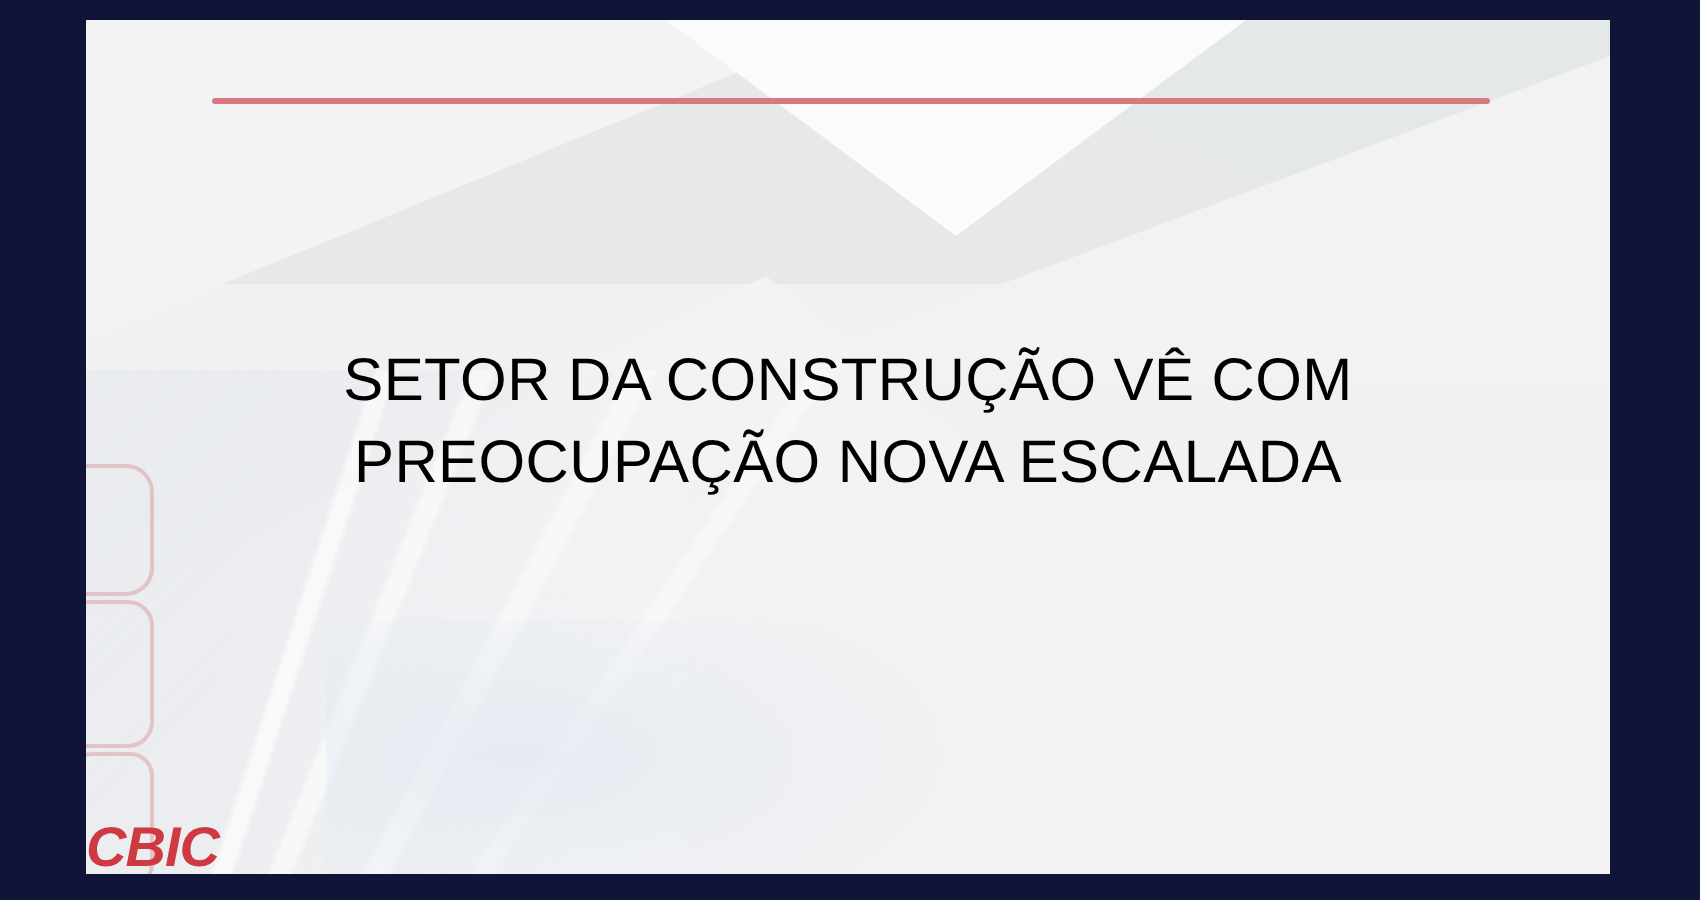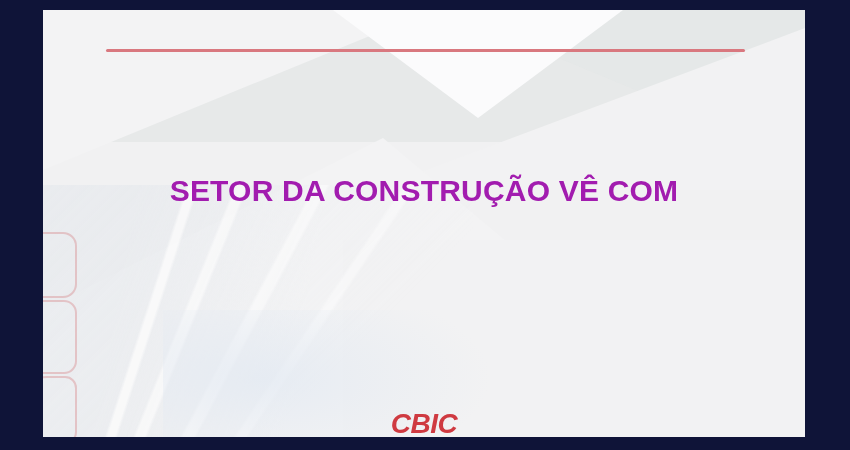--- a/index.html
+++ b/index.html
@@ -152,37 +152,36 @@
     border-radius: 2px;
   }
 
   
   #title {
     position: absolute;
     left: 0;
     top: 160px;
     width: 762px;
     text-align: center;
-    color: #a21caf;
+    color: #000000;
     font-family: "Liberation Sans", sans-serif;
-    font-weight: bold;
+    font-weight: normal;
     font-size: 30px;
     line-height: 41px;
     letter-spacing: .2px;
     text-transform: uppercase;
   }
   #title .tline { display: block; white-space: nowrap; }
 
   
   #logo {
     position: absolute;
     left: 0;
     top: 398px;
     width: 762px;
-    text-align: center;
   }
   #logo .wordmark {
     font-family: "Liberation Sans", sans-serif;
     font-weight: bold;
     font-style: italic;
     font-size: 28px;
     letter-spacing: -0.5px;
     color: #cf3a41;
   }
 </style>
@@ -207,20 +206,21 @@
         <div class="wm wm1"></div>
         <div class="wm wm2"></div>
         <div class="wm wm3"></div>
       </div>
     </div>
 
     <div id="rule"></div>
 
     <div id="title">
       <span class="tline">SETOR DA CONSTRUÇÃO VÊ COM</span>
+      <span class="tline">PREOCUPAÇÃO NOVA ESCALADA</span>
     </div>
 
     <div id="logo">
       <span class="wordmark">CBIC</span>
     </div>
 
   </div>
 </div>
 
 </body></html>

